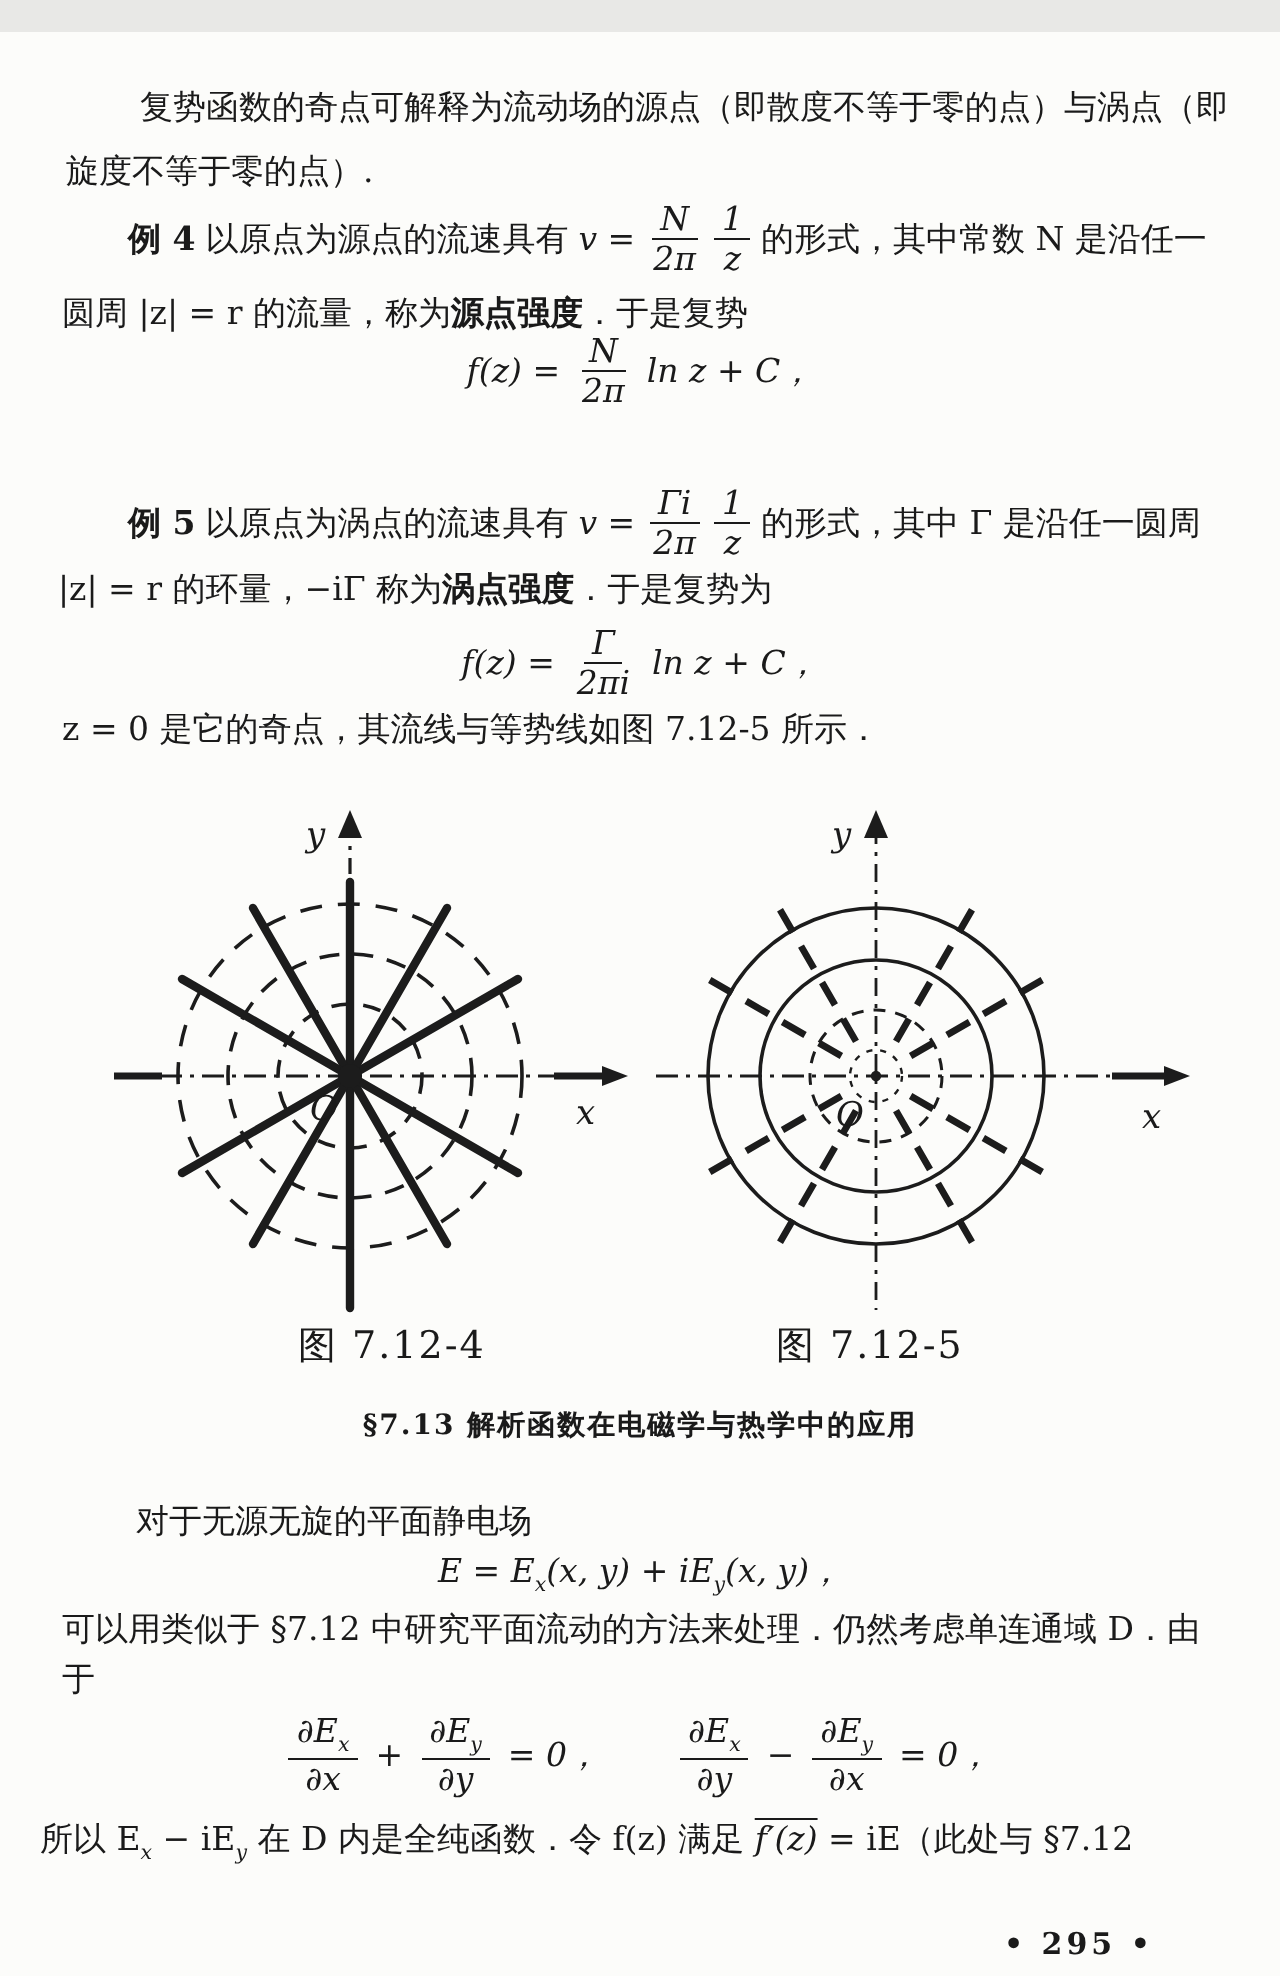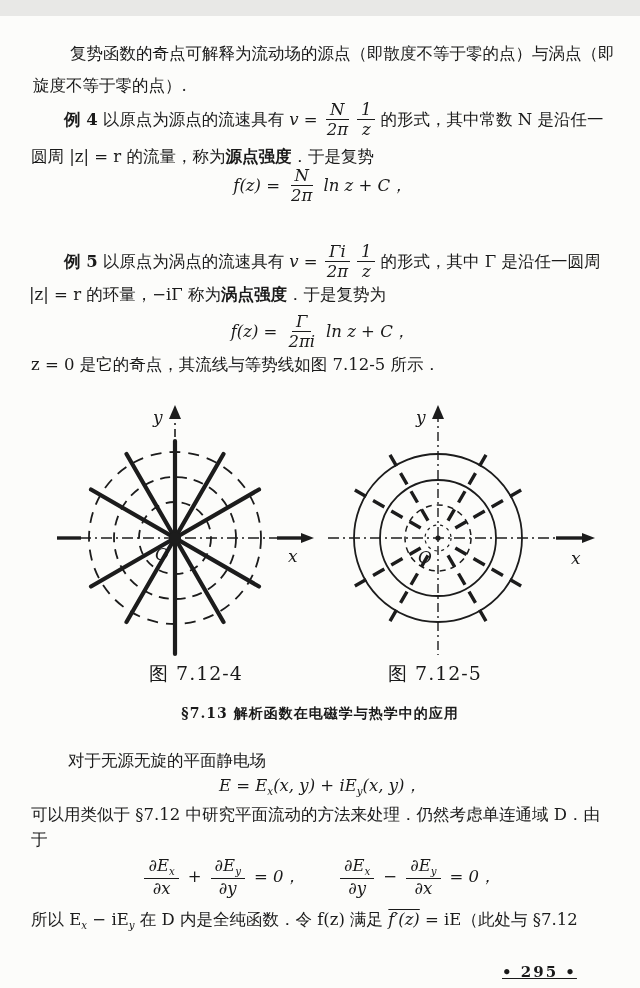--- a/index.html
+++ b/index.html
@@ -174,18 +174,18 @@
       <span class="den">∂y</span>
     </span>
     <span>−</span>
     <span class="frac">
       <span class="num"><span>∂E</span><sub class="msub">y</sub></span>
       <span class="den">∂x</span>
     </span>
     <span class="math">= 0，</span>
   </div>
 
-  <div class="abs" style="left:31px; top:893px;"><span>所以 E</span><sub class="msub">x</sub><span> − iE</span><sub class="msub">y</sub><span> 在 D 内是全纯函数．令 f(z) 满足 </span><span class="math bar">f′(z)</span><span> = iE（此处与 §7.12</span></div>
+  <div class="abs" style="left:20px; top:893px;"><span>所以 E</span><sub class="msub">x</sub><span> − iE</span><sub class="msub">y</sub><span> 在 D 内是全纯函数．令 f(z) 满足 </span><span class="math bar">f′(z)</span><span> = iE（此处与 §7.12</span></div>
 
 
-  <div class="abs pagenum" style="left:502px; top:946px;text-decoration:underline;">• 295 •</div>
+  <div class="abs pagenum" style="left:502px; top:946px;">• 295 •</div>
 
 </div>
 
 </body></html>

